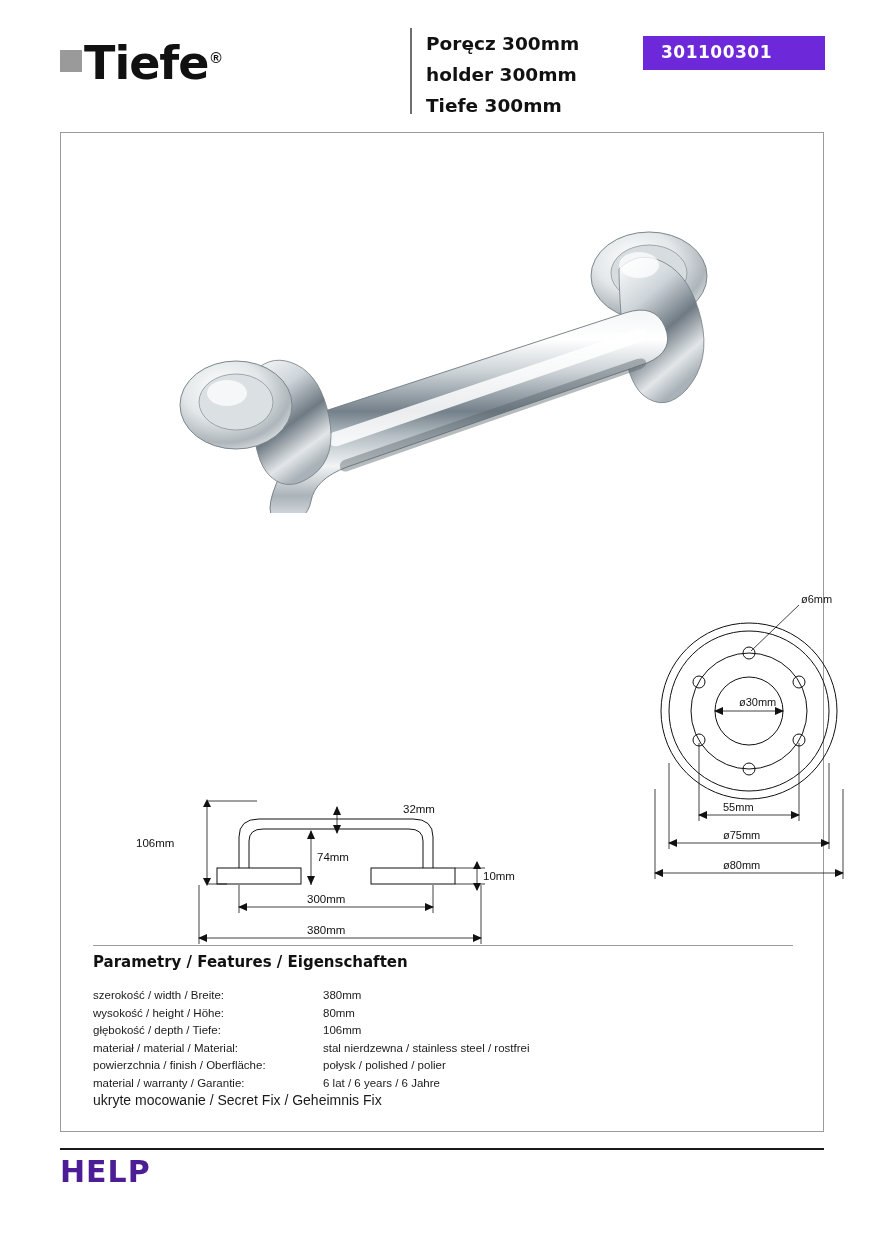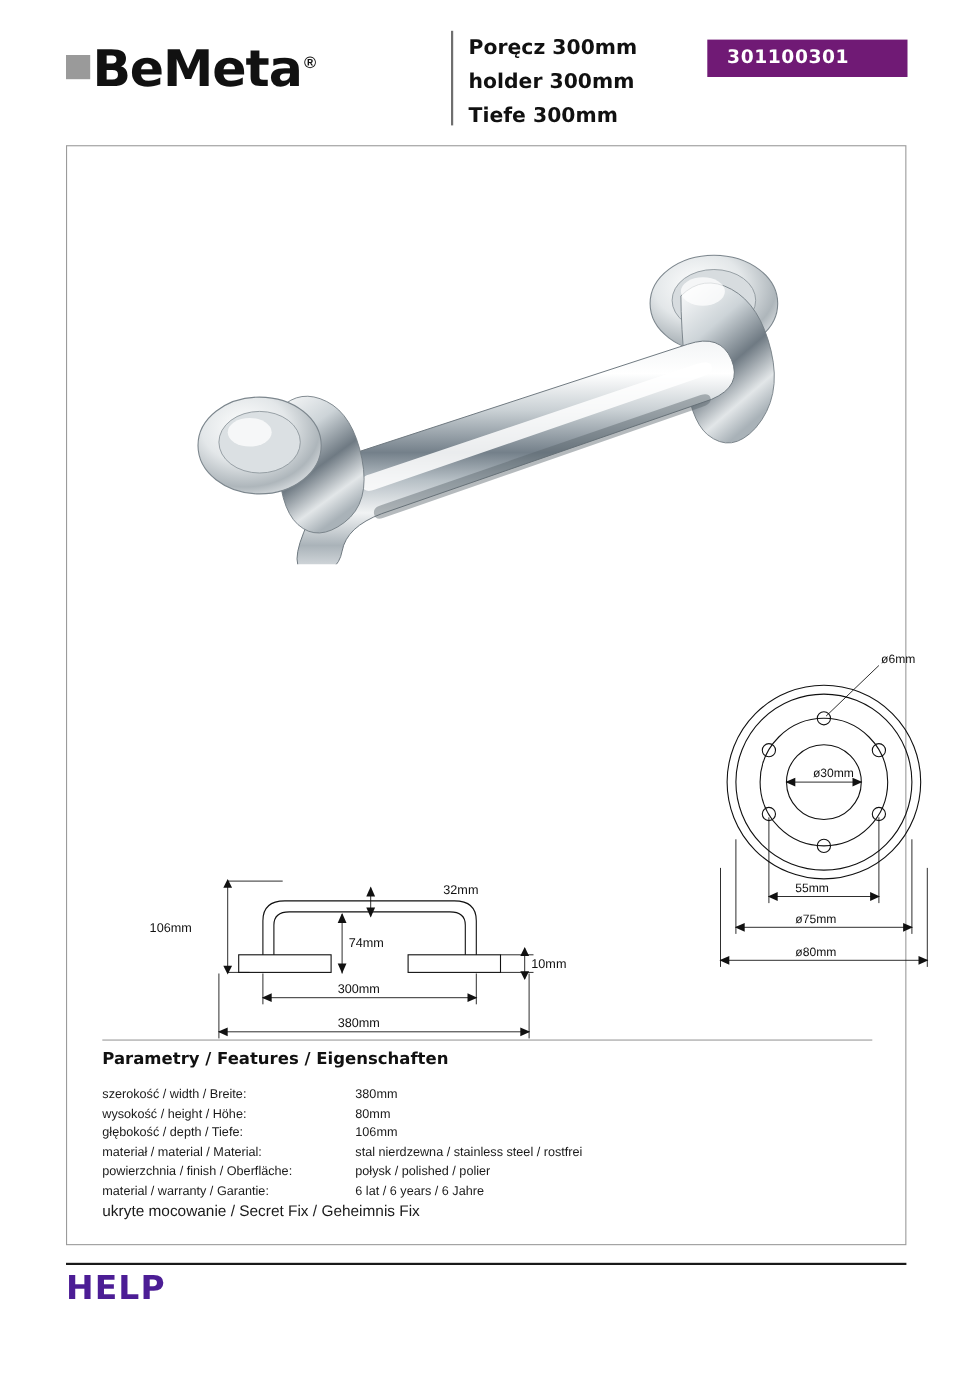--- a/index.html
+++ b/index.html
@@ -70,21 +70,21 @@
     font-family: "DejaVu Sans", sans-serif;
     font-size: 18.5px;
     font-weight: bold;
     line-height: 31px;
     color: #111111;
   }
   .code-badge {
     position: absolute;
     right: 0;
     top: 12px;
-    background: #701a75;
+    background: #6d28d9;
     color: #ffffff;
     font-family: "DejaVu Sans", sans-serif;
     font-size: 17px;
     font-weight: bold;
     padding: 6px 14px 8px 18px;
     letter-spacing: 0.5px;
     min-width: 150px;
     text-align: left;
   }
 
@@ -193,21 +193,21 @@
     fill: #111111;
   }
 </style>
 </head>
 <body>
 
 <div class="header">
 
   <div class="logo-block">
     <div class="logo-square"></div>
-    <div class="logo-text"><span>BeMeta</span><span class="logo-reg">®</span></div>
+    <div class="logo-text"><span>Tiefe</span><span class="logo-reg">®</span></div>
   </div>
 
   <div class="title-divider"></div>
 
   <div class="titles">
     <div class="t">Poręcz 300mm</div>
     <div class="t">holder  300mm</div>
     <div class="t">Tiefe 300mm</div>
   </div>
 

